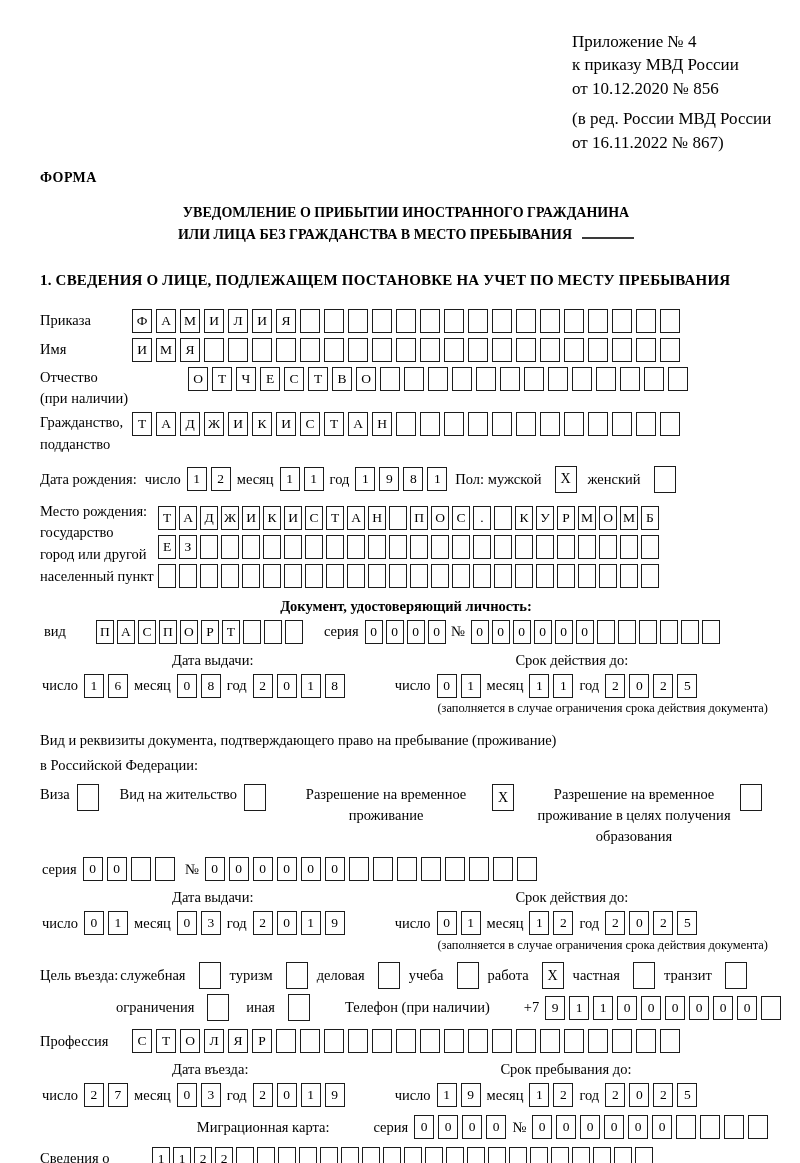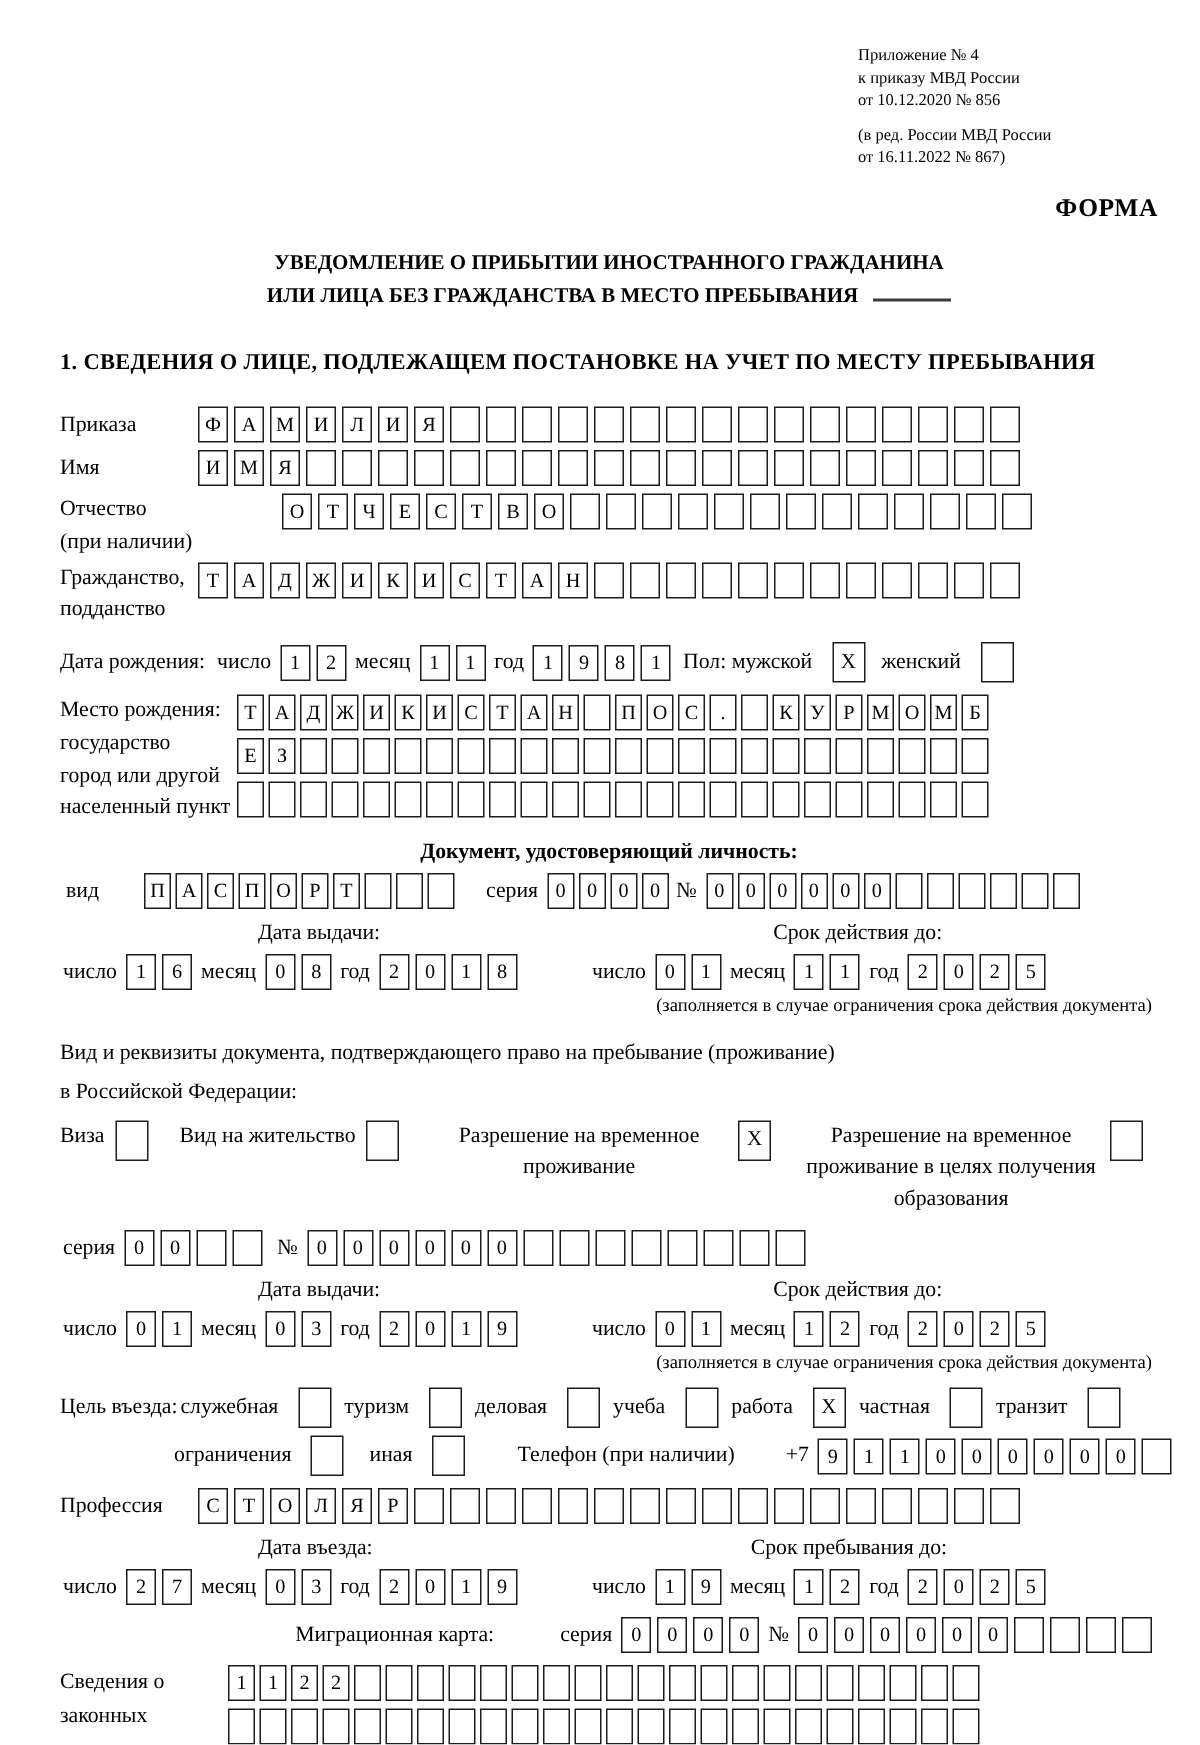--- a/index.html
+++ b/index.html
@@ -1,23 +1,23 @@
 <!DOCTYPE html>
 <html lang="ru"><head>
 <meta charset="utf-8">
 <style>
   html,body{margin:0;padding:0;background:#fff;}
   body{width:800px;height:1163px;overflow:hidden;color:#000;
        font-family:"Liberation Serif","DejaVu Serif",serif;font-size:14.5px;}
   .page{box-sizing:border-box;width:800px;height:1163px;padding:30px 28px 10px 40px;}
 
   
-  .hdr{margin-left:532px;font-size:11px;line-height:1.38;}
+  .hdr{margin-left:532px;font-size:17px;line-height:1.38;}
   .hdr-g2{margin-top:7px;}
-  .forma{font-weight:bold;text-align:right;margin-top:16px;font-size:17px;letter-spacing:.4px;}
+  .forma{font-weight:bold;text-align:left;margin-top:16px;font-size:14px;letter-spacing:.4px;}
 
   
   .title{text-align:center;font-weight:bold;font-size:14px;line-height:1.55;margin-top:16px;}
   .t-underline{display:inline-block;width:52px;border-bottom:2.2px solid #3a3a3a;height:.85em;margin-left:10px;}
   .sec{font-weight:bold;font-size:15px;margin-top:26px;letter-spacing:.2px;}
 
   
   .frow{display:flex;align-items:center;flex-wrap:nowrap;margin-top:5px;}
   .flabel{width:92px;flex-shrink:0;}
   .flabel-2l{width:92px;flex-shrink:0;line-height:1.5;}
@@ -209,21 +209,21 @@
         <span class="cell">9</span>
         <span class="cell">8</span>
         <span class="cell">1</span>
         <span class="seg-txt" style="margin-left: 4px;">Пол: мужской</span>
         <span class="chkbox">X</span>
         <span class="seg-txt" style="margin-left: 4px;">женский</span>
         <span class="chkbox"></span>
       </span>
   </div>
 
-  <div class="frow" style="align-items:flex-start;margin-top:8px;">
+  <div class="frow" style="align-items:flex-end;margin-top:8px;">
     <span class="flabel-2l" style="width:118px;">
       <span style="display:block;">Место рождения:</span>
       <span style="display:block;">государство</span>
       <span style="display:block;">город или другой</span>
       <span style="display:block;">населенный пункт</span>
     </span>
     <span class="stack">
       <span class="frow row-sm" style="margin-top:0;">
           <span class="cell">Т</span>
           <span class="cell">А</span>

